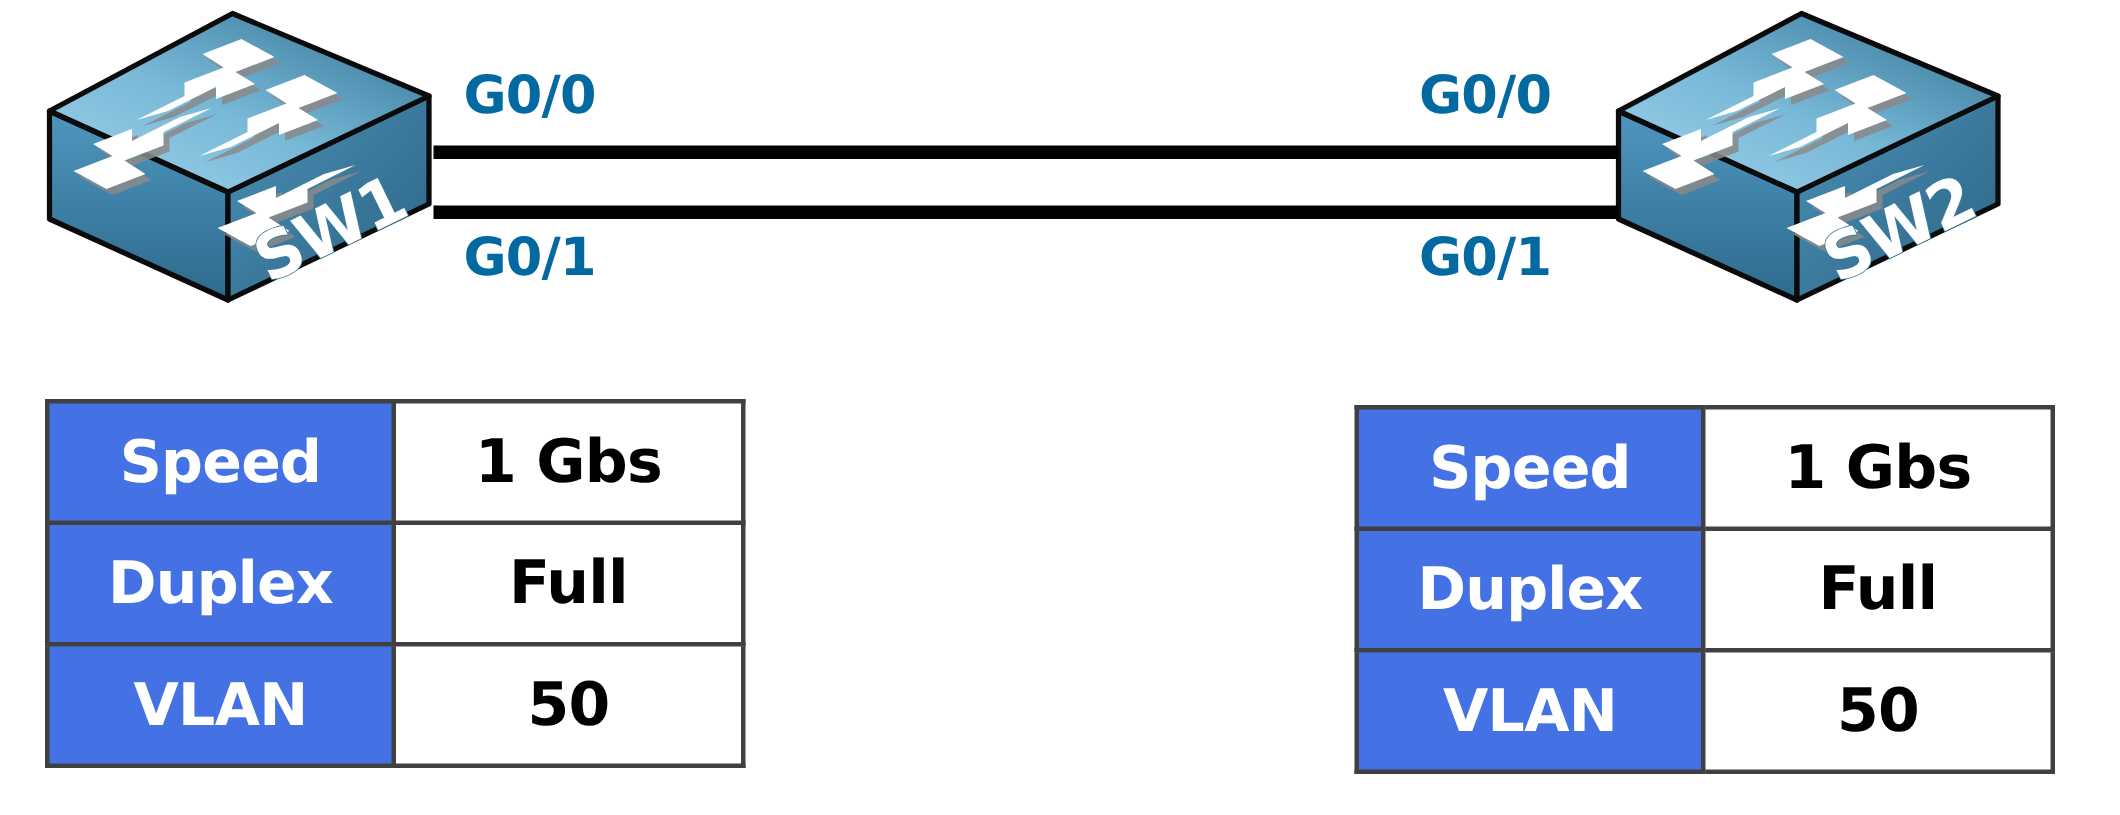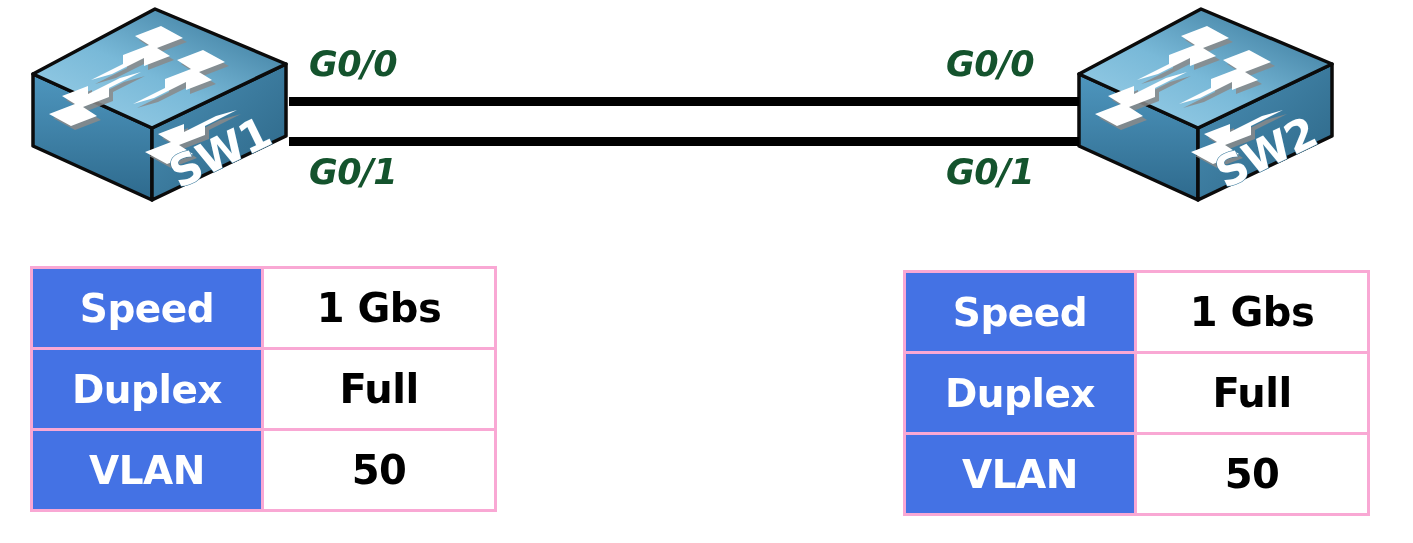--- a/index.html
+++ b/index.html
@@ -51,44 +51,43 @@
     height: 9px;
   }
   #cable-g00 { left: 289px; top: 97px;  width: 790px; }
   #cable-g01 { left: 289px; top: 137px; width: 790px; }
 
   
   .port-label {
     position: absolute;
     font-size: 35px;
     font-weight: bold;
-    color: #14532d;
+    color: #0369a1;
     letter-spacing: -0.5px;
     white-space: nowrap;
     font-family: "DejaVu Sans", "Liberation Sans", sans-serif;
-    font-style: italic;
   }
   #port-left-top    { left: 309px;  top: 44px;  }
   #port-left-bottom { left: 309px;  top: 152px; }
   #port-right-top   { left: 946px;  top: 44px;  }
   #port-right-bottom{ left: 946px;  top: 152px; }
 
   
   .param-table {
     position: absolute;
     border-collapse: collapse;
     border: 3px solid #000000;
     table-layout: fixed;
     background: #ffffff;
   }
   #table-sw1 { left: 30px;  top: 266px; width: 467px; height: 242px; }
   #table-sw2 { left: 903px; top: 270px; width: 467px; height: 242px; }
 
   .param-table td {
-    border: 3px solid #f9a8d4;
+    border: 3px solid #404040;
     text-align: center;
     vertical-align: middle;
     padding: 0;
     height: 78px;
   }
   .param-table td.key {
     width: 228px;
     background: #4472E4;
     color: #ffffff;
     font-weight: bold;

